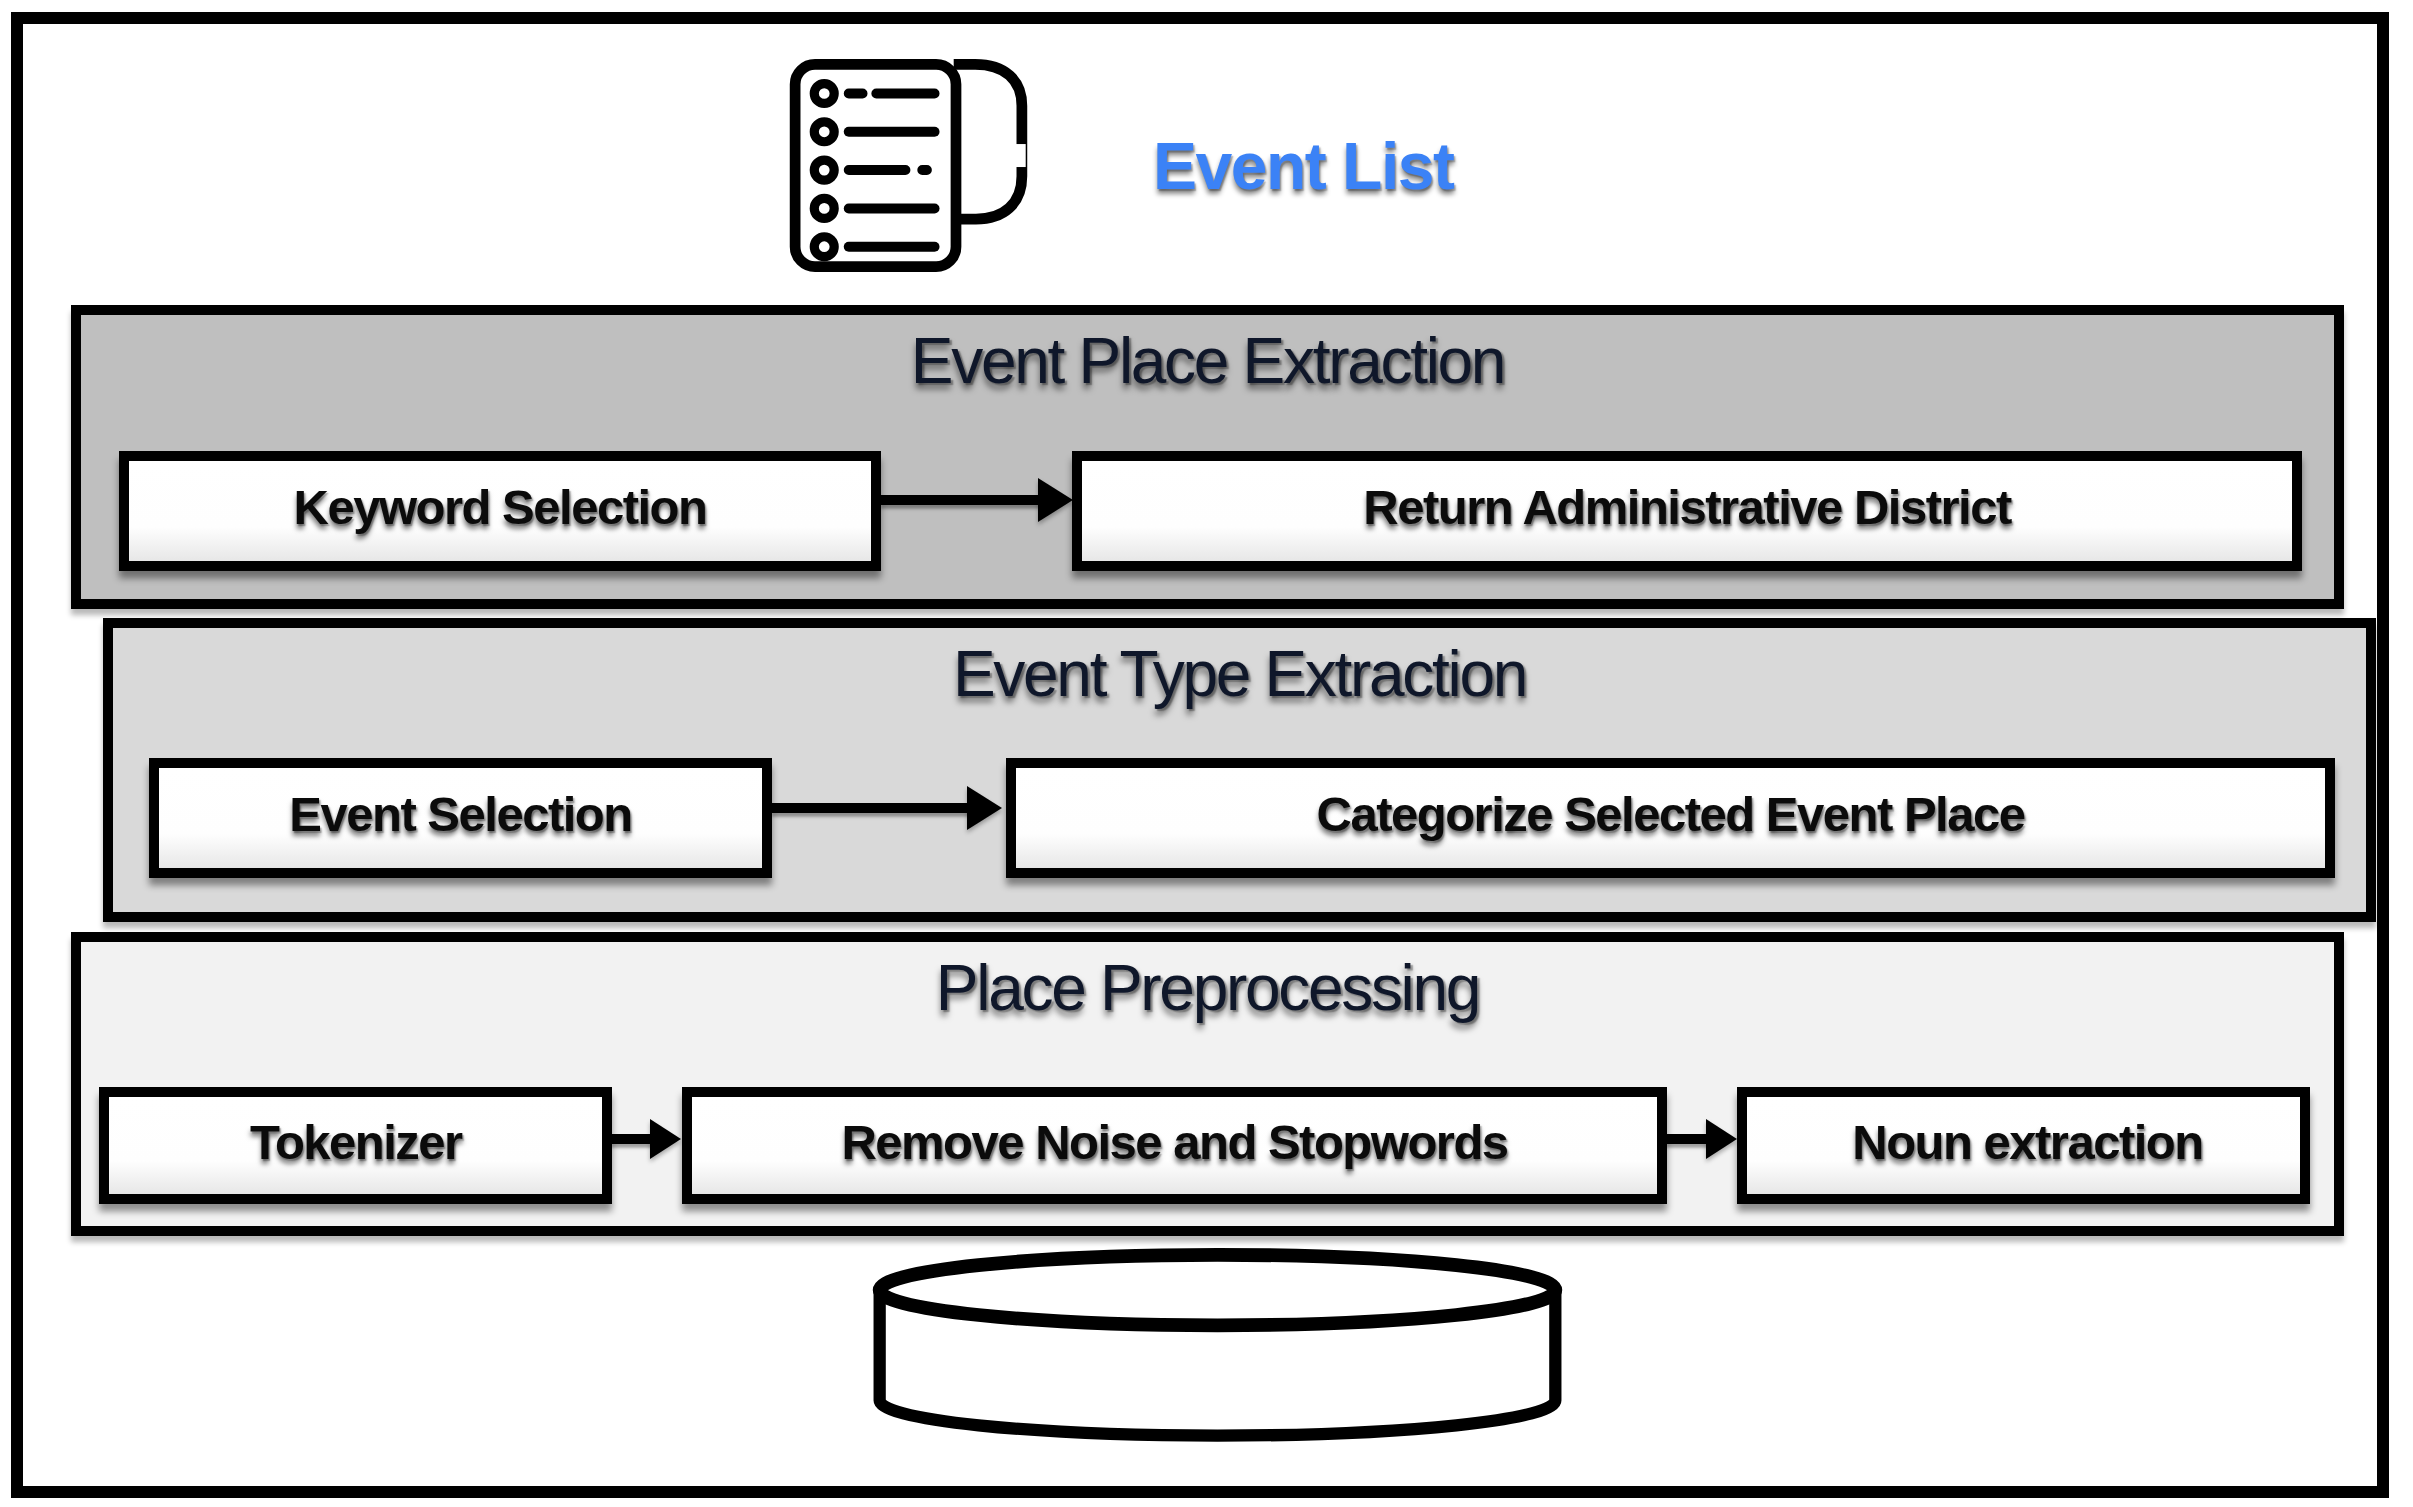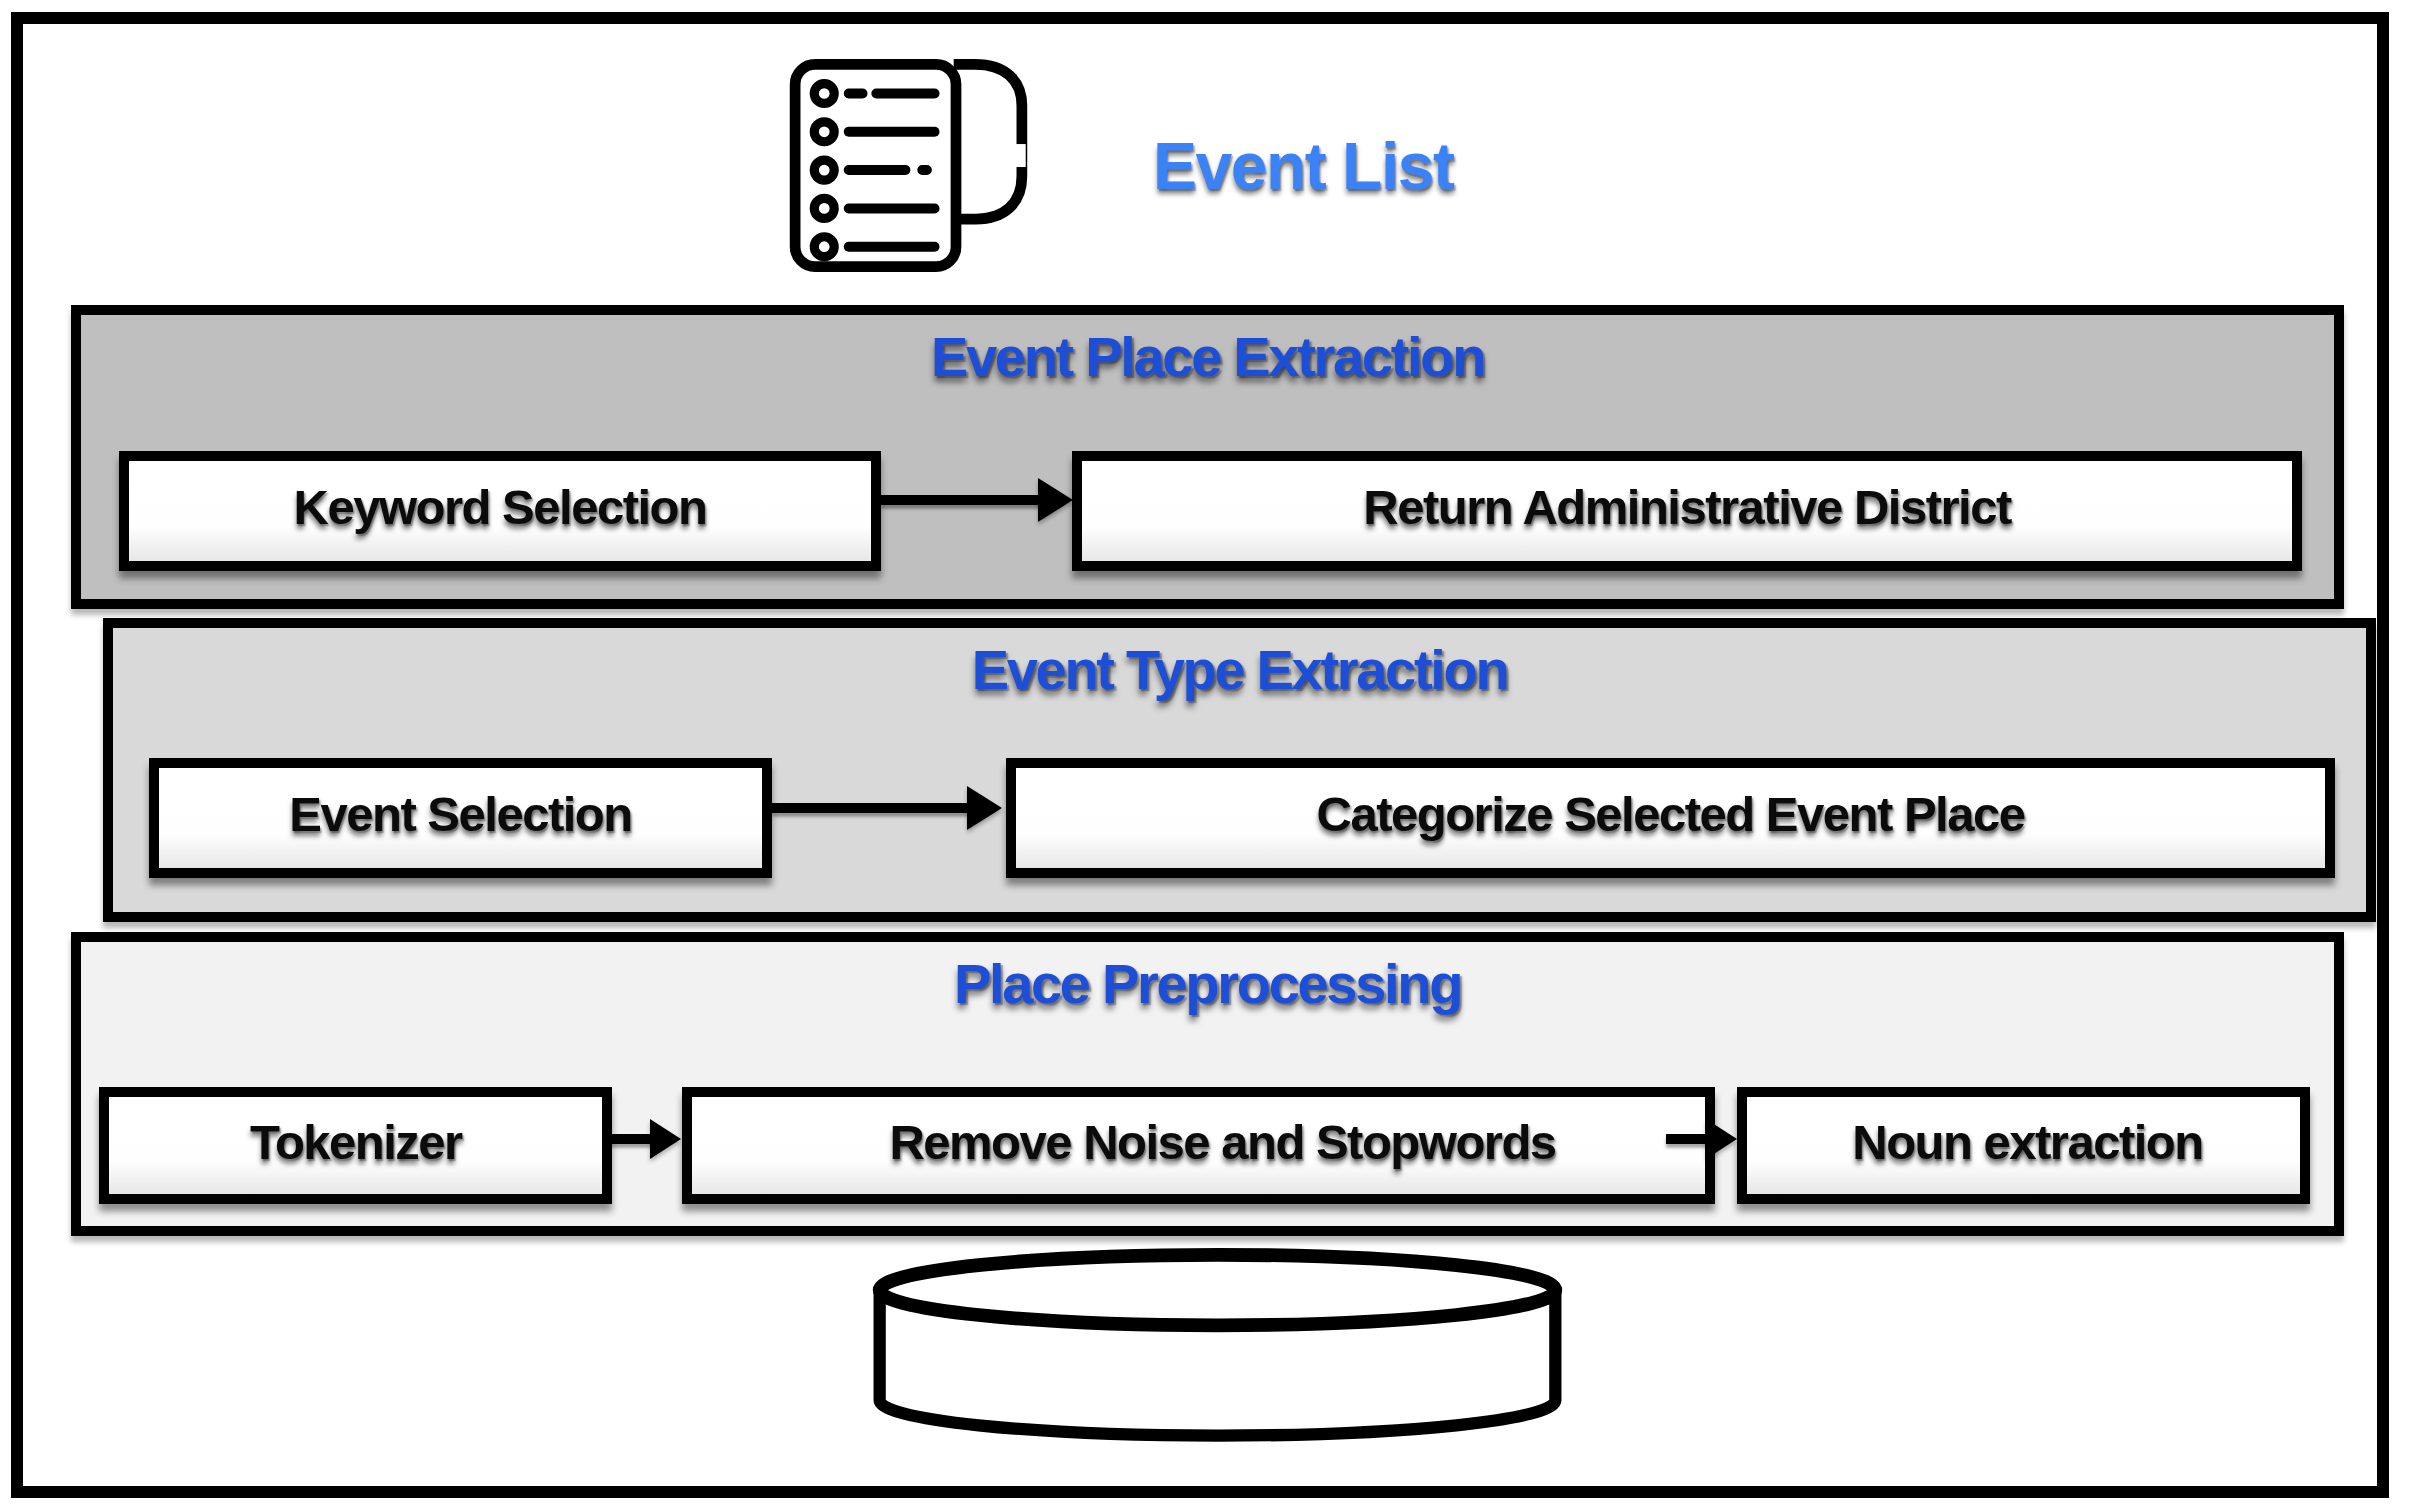--- a/index.html
+++ b/index.html
@@ -42,22 +42,22 @@
     box-sizing: border-box;
     box-shadow: 0 6.9px 5.4px rgba(0,0,0,.28);
   }
   .band-1 { top: 305px; }
   .band-2 { top: 618px; }
   .band-3 { top: 932px; }
   .band-title {
     position: absolute;
     left: 0; top: 10.7px; width: 100%;
     text-align: center;
-    font-size: 56px; font-weight: 700; letter-spacing: -2.3px;
-    color: #1d4ed8; line-height: 1.1;
+    font-size: 64px; font-weight: 400; letter-spacing: -2.3px;
+    color: #0f172a; line-height: 1.1;
     text-shadow: 0 6.1px 6.1px rgba(0,0,0,.5), 2.3px 2.3px 1.5px rgba(0,0,0,.35);
     white-space: nowrap;
   }
   .step-box {
     position: absolute;
     border: 10px solid #000;
     box-sizing: content-box;
     background: linear-gradient(180deg, #ffffff 0%, #fefefe 66%, #e7e7e7 100%);
     box-shadow: 0 7.7px 6.9px rgba(0,0,0,.42);
     display: flex; align-items: center; justify-content: center;
@@ -161,21 +161,21 @@
 
   <div class="band band-3" style="background: rgb(242, 242, 242);">
     <div class="band-title">Place Preprocessing</div>
     <div class="step-box" style="left:18.4px; top:145px; width:493px; height:97px;">
       <span class="box-label">Tokenizer</span>
     </div>
     <div class="flow-arrow short" style="left:530px; top:175px; width:70px;">
       <span class="shaft"></span>
       <span class="head"></span>
     </div>
-    <div class="step-box" style="left:601px; top:145px; width:965px; height:97px;padding-left:48px;">
+    <div class="step-box" style="left:601px; top:145px; width:965px; height:97px;">
       <span class="box-label">Remove Noise and Stopwords</span>
     </div>
     <div class="flow-arrow short" style="left:1585px; top:175px; width:71px;">
       <span class="shaft"></span>
       <span class="head"></span>
     </div>
     <div class="step-box" style="left:1656px; top:145px; width:545px; height:97px;padding-left:8px;">
       <span class="box-label">Noun extraction</span>
     </div>
   </div>

